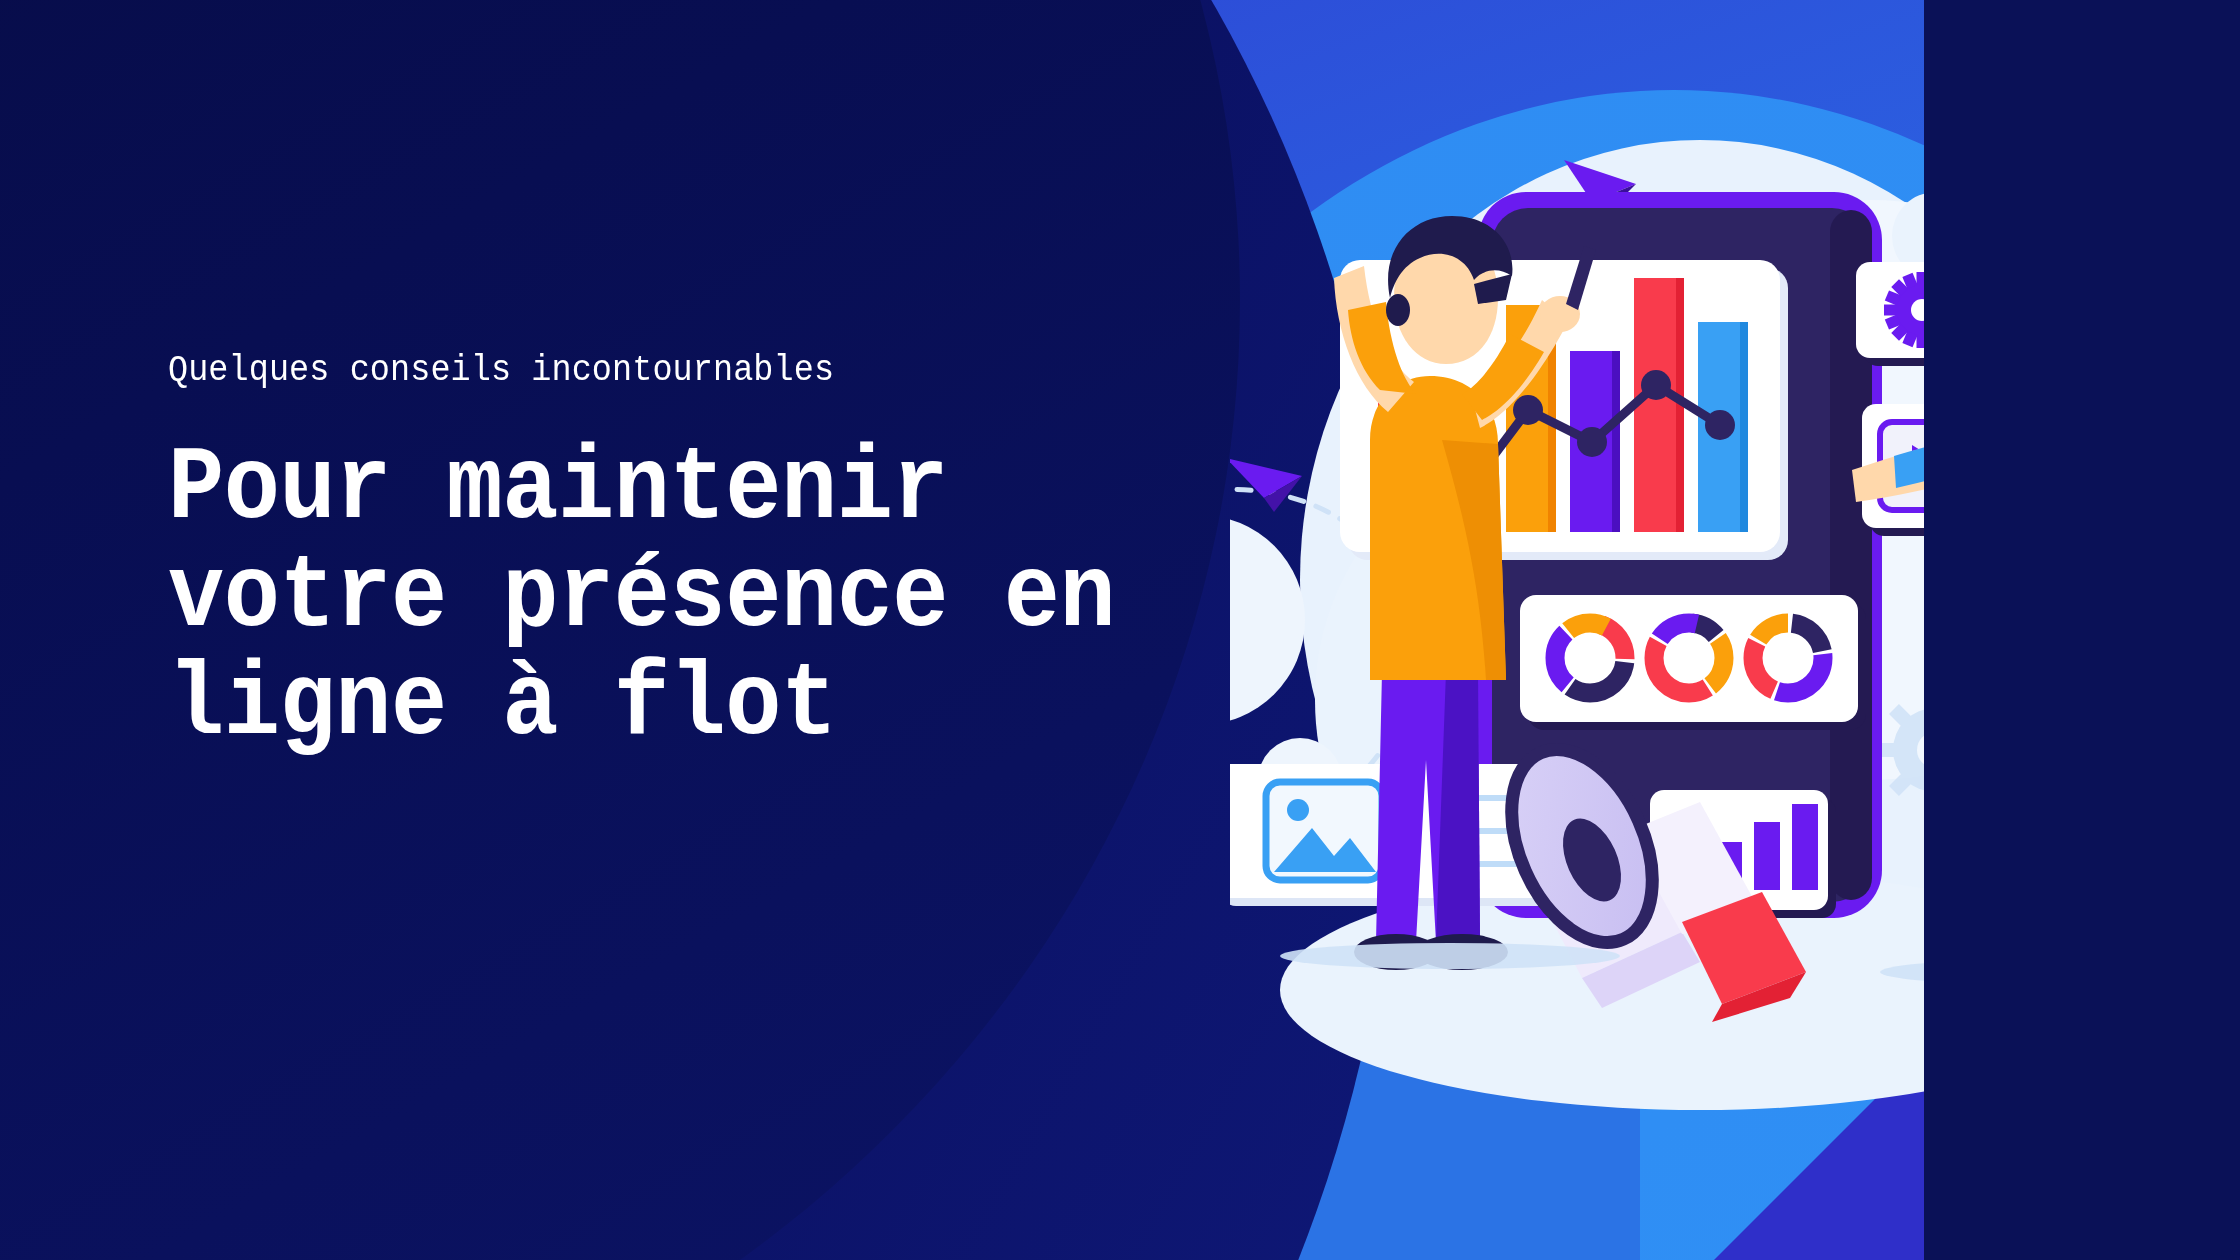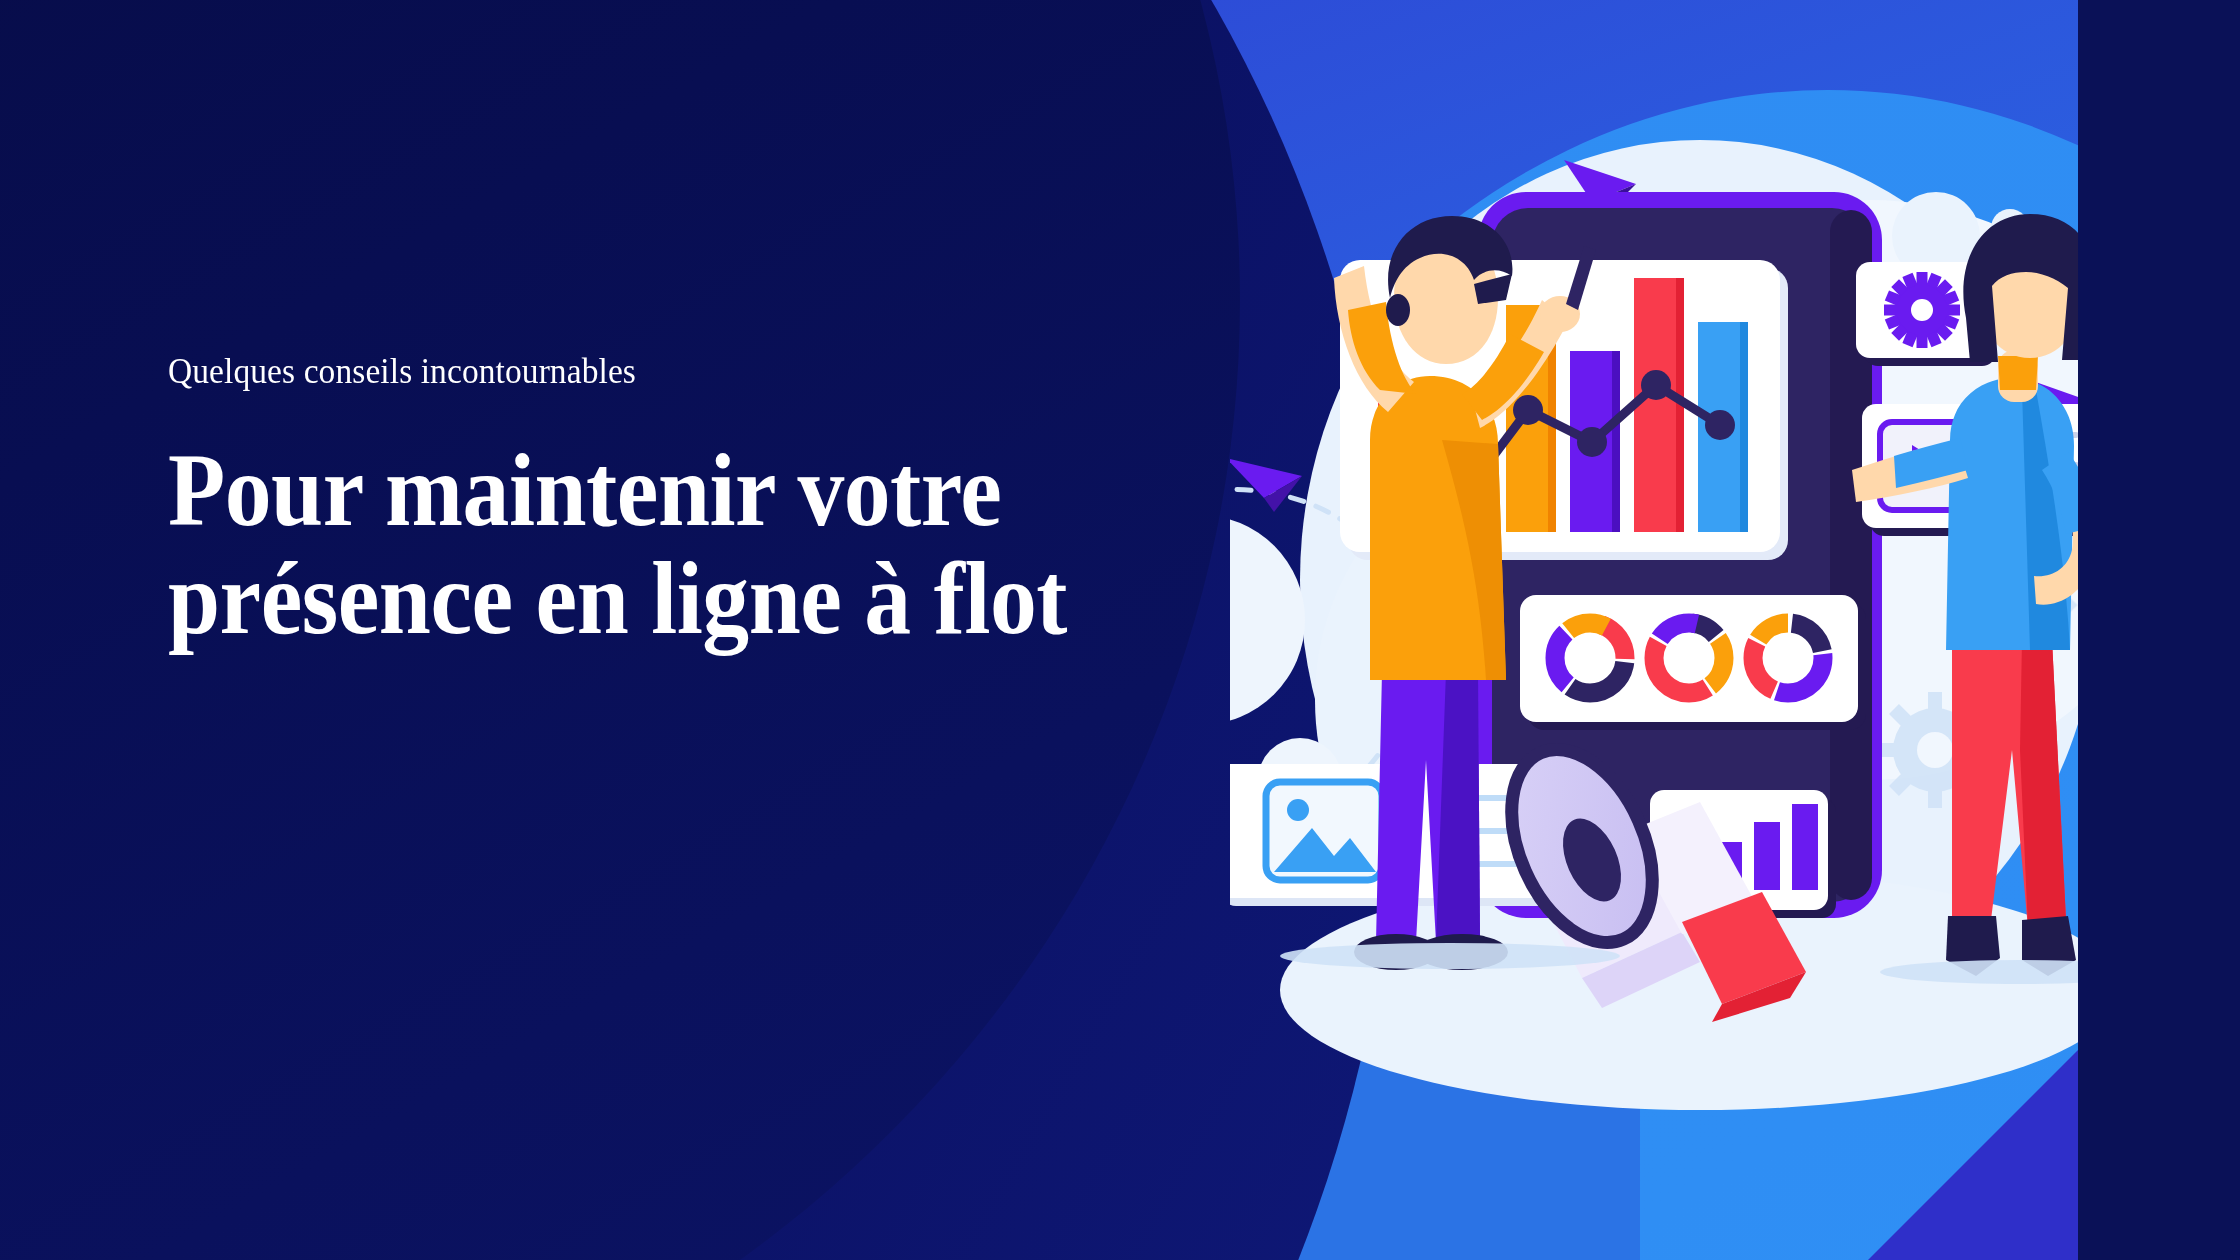--- a/index.html
+++ b/index.html
@@ -1,21 +1,21 @@
 <!DOCTYPE html>
 <html><head>
 <meta charset="utf-8">
 <style>
   html,body{margin:0;padding:0;background:#0a1157;}
   *{box-sizing:border-box;}
   .stage{
     position:relative;
-    width:2078px;height:1260px;
+    width:1924px;height:1260px;
     overflow:hidden;
-    font-family:Liberation Serif, serif;
+    font-family:Liberation Mono, monospace;
     background:#0a1157;
   }
 
   
   .bg-base{
     position:absolute;inset:0;
     background:linear-gradient(100deg,#070d4b 0%,#0b1260 32%,#16219a 62%,#2433c4 80%,#2d6fe0 100%);
   }
   .bg-blue-right{
     position:absolute;

